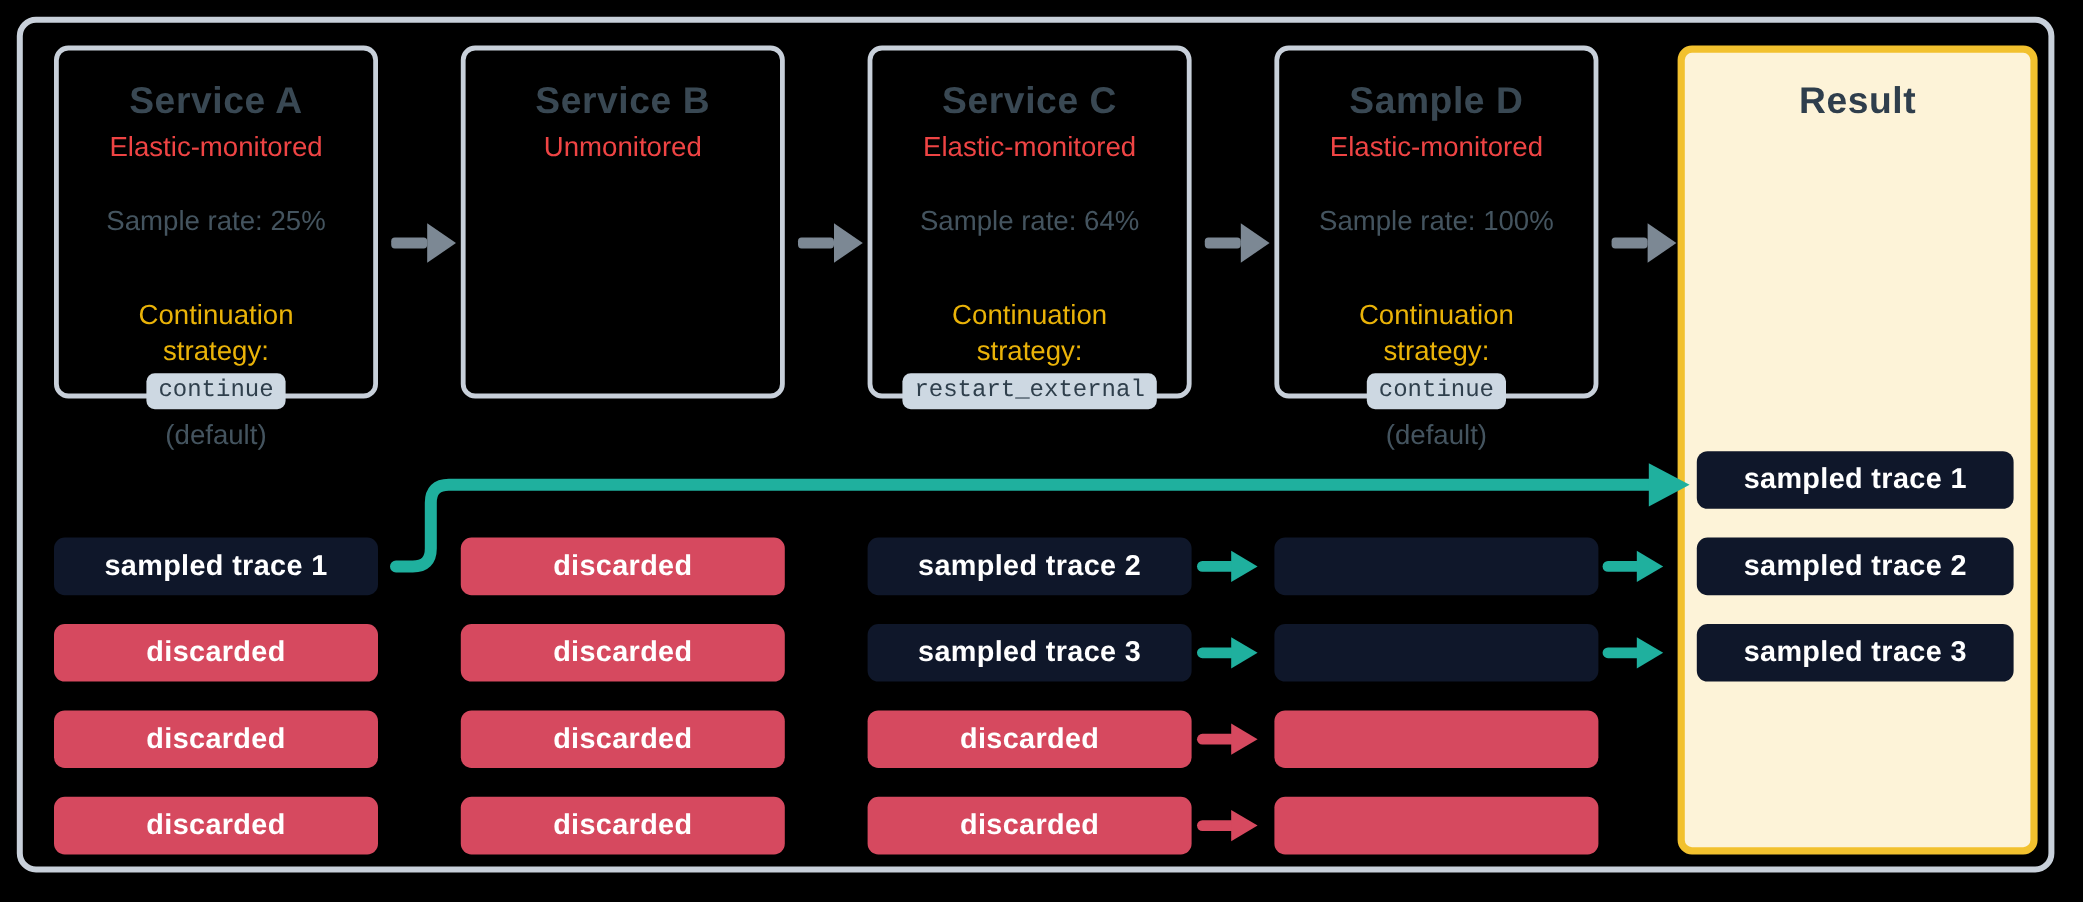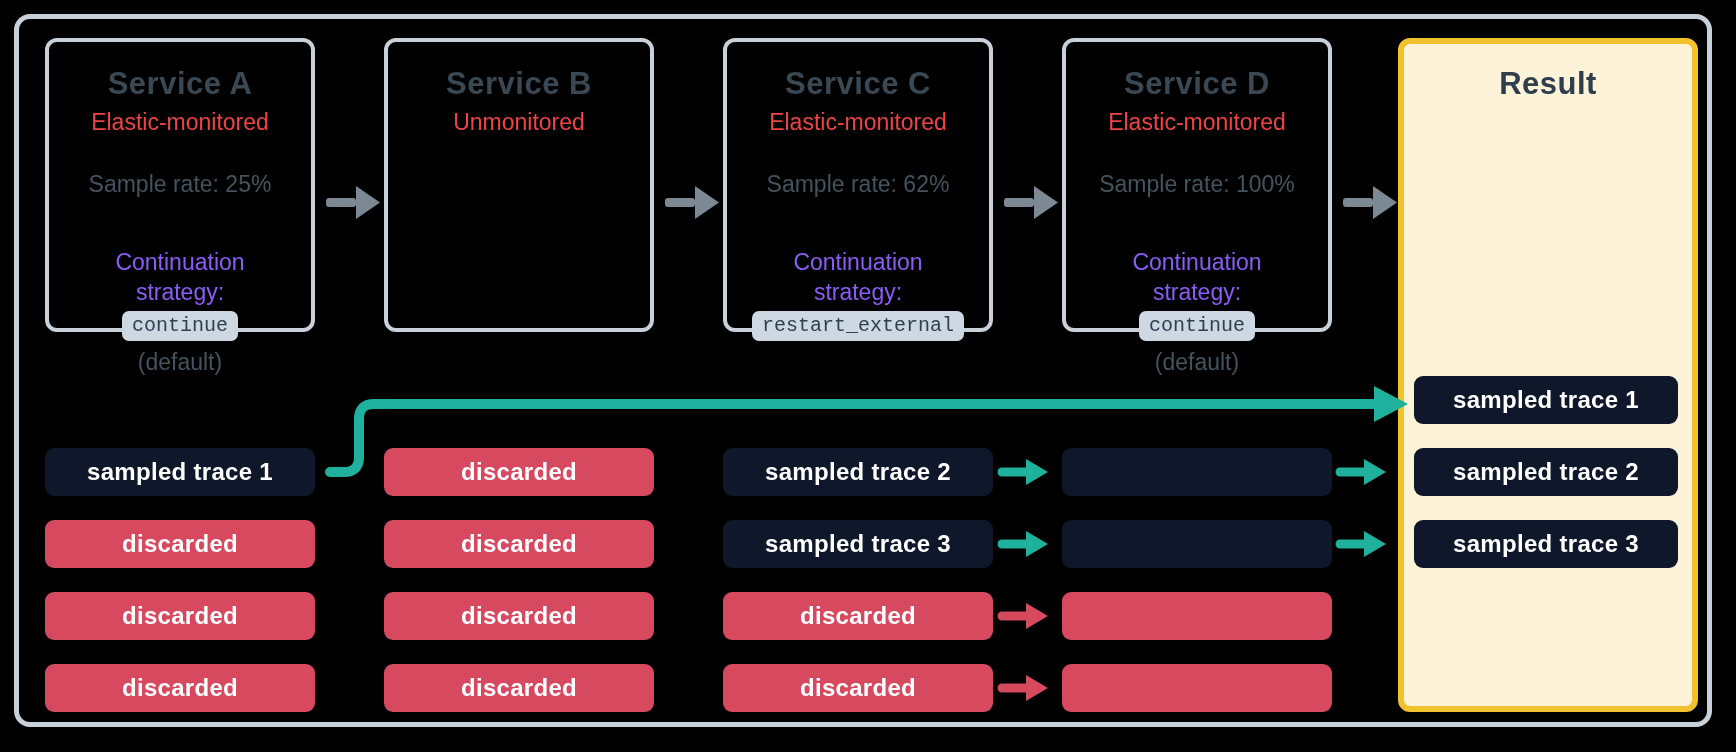--- a/index.html
+++ b/index.html
@@ -15,21 +15,21 @@
   
   .svc-box{
     position:absolute;top:38px;width:270px;height:294px;box-sizing:border-box;
     border:4px solid #c8d0da;border-radius:12px;background:transparent;
     display:flex;flex-direction:column;align-items:center;text-align:center;
   }
   .col-a{left:45px}.col-b{left:384px}.col-c{left:723px}.col-d{left:1062px}
   .svc-title{margin-top:24px;font-size:31px;font-weight:700;color:#394853;letter-spacing:.5px;}
   .svc-mon{margin-top:7px;font-size:23px;font-weight:500;color:#ef4444;}
   .svc-rate{margin-top:35px;font-size:23px;font-weight:400;color:#44545f;}
-  .svc-cont{margin-top:50px;font-size:23px;font-weight:500;color:#8b5cf6;max-width:170px;line-height:1.3;}
+  .svc-cont{margin-top:50px;font-size:23px;font-weight:500;color:#eab308;max-width:170px;line-height:1.3;}
   .svc-strategy{margin-top:3px;display:flex;align-items:center;justify-content:center;gap:8px;flex-direction:column;}
   .code-badge{
     background:#cdd8e2;color:#2f3f4c;border-radius:7px;padding:3px 10px 4px 10px;
     font-family:"Liberation Mono","DejaVu Sans Mono",monospace;font-size:20px;font-weight:500;white-space:nowrap;
   }
   .strategy-suffix{font-size:23px;font-weight:500;color:#44545f;white-space:nowrap;}
   
   .result-box{
     position:absolute;left:1398px;top:38px;width:300px;height:674px;box-sizing:border-box;
     background:#fdf3d8;border:6px solid #f2c12e;border-radius:12px;
@@ -69,29 +69,29 @@
   </div>
 
   <div class="svc-box col-b">
     <div class="svc-title">Service B</div>
     <div class="svc-mon">Unmonitored</div>
   </div>
 
   <div class="svc-box col-c">
     <div class="svc-title">Service C</div>
     <div class="svc-mon">Elastic-monitored</div>
-    <div class="svc-rate">Sample rate: 62%</div>
+    <div class="svc-rate">Sample rate: 64%</div>
     <div class="svc-cont">Continuation strategy:</div>
     <div class="svc-strategy">
       <span class="code-badge">restart_external</span>
     </div>
   </div>
 
   <div class="svc-box col-d">
-    <div class="svc-title">Service D</div>
+    <div class="svc-title">Sample D</div>
     <div class="svc-mon">Elastic-monitored</div>
     <div class="svc-rate">Sample rate: 100%</div>
     <div class="svc-cont">Continuation strategy:</div>
     <div class="svc-strategy">
       <span class="code-badge">continue</span>
       <span class="strategy-suffix">(default)</span>
     </div>
   </div>
 
   <div class="result-box">

